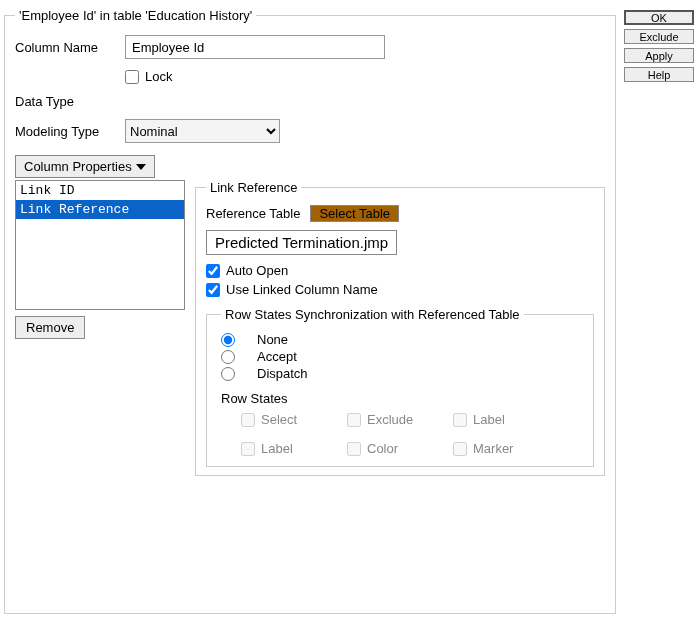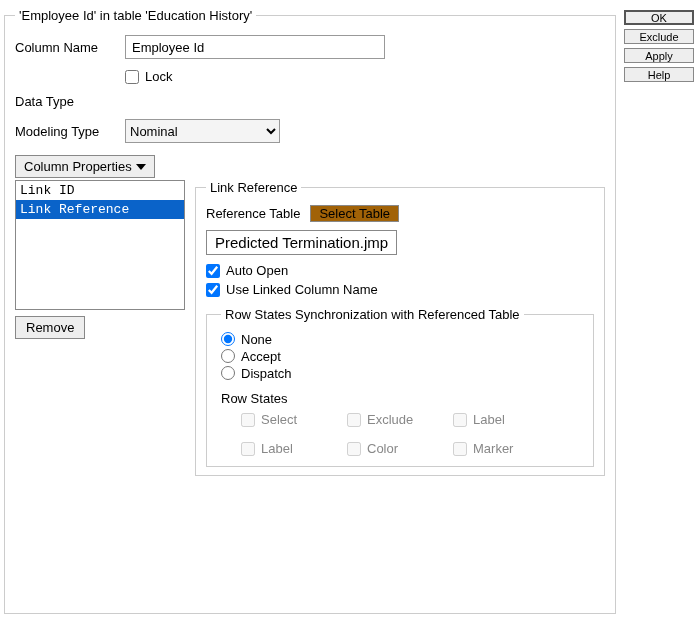--- a/index.html
+++ b/index.html
@@ -135,21 +135,21 @@
     margin-bottom: 8px;
   }
   .chk-row { display:flex; align-items:center; gap:6px; margin-bottom:4px; }
 
   fieldset.sync {
     border:1px solid #ccc;
     margin: 10px 0 0 0;
     padding: 10px 10px 10px 14px;
   }
   fieldset.sync > legend { padding: 0 4px; font-size:13px; }
-  .radio-row { display:flex; align-items:flex-start; gap:6px; margin-bottom:2px; }
+  .radio-row { display:flex; align-items:flex-end; gap:22px; margin-bottom:2px; }
   input[type="radio"], input[type="checkbox"] { width:14px; height:14px; margin:0; }
   .row-states-lbl { margin-top:10px; margin-bottom:6px; }
   .states-grid {
     display:grid;
     grid-template-columns: repeat(3, 100px);
     row-gap: 14px;
     column-gap: 6px;
     margin-left: 20px;
     margin-top: 4px;
   }

